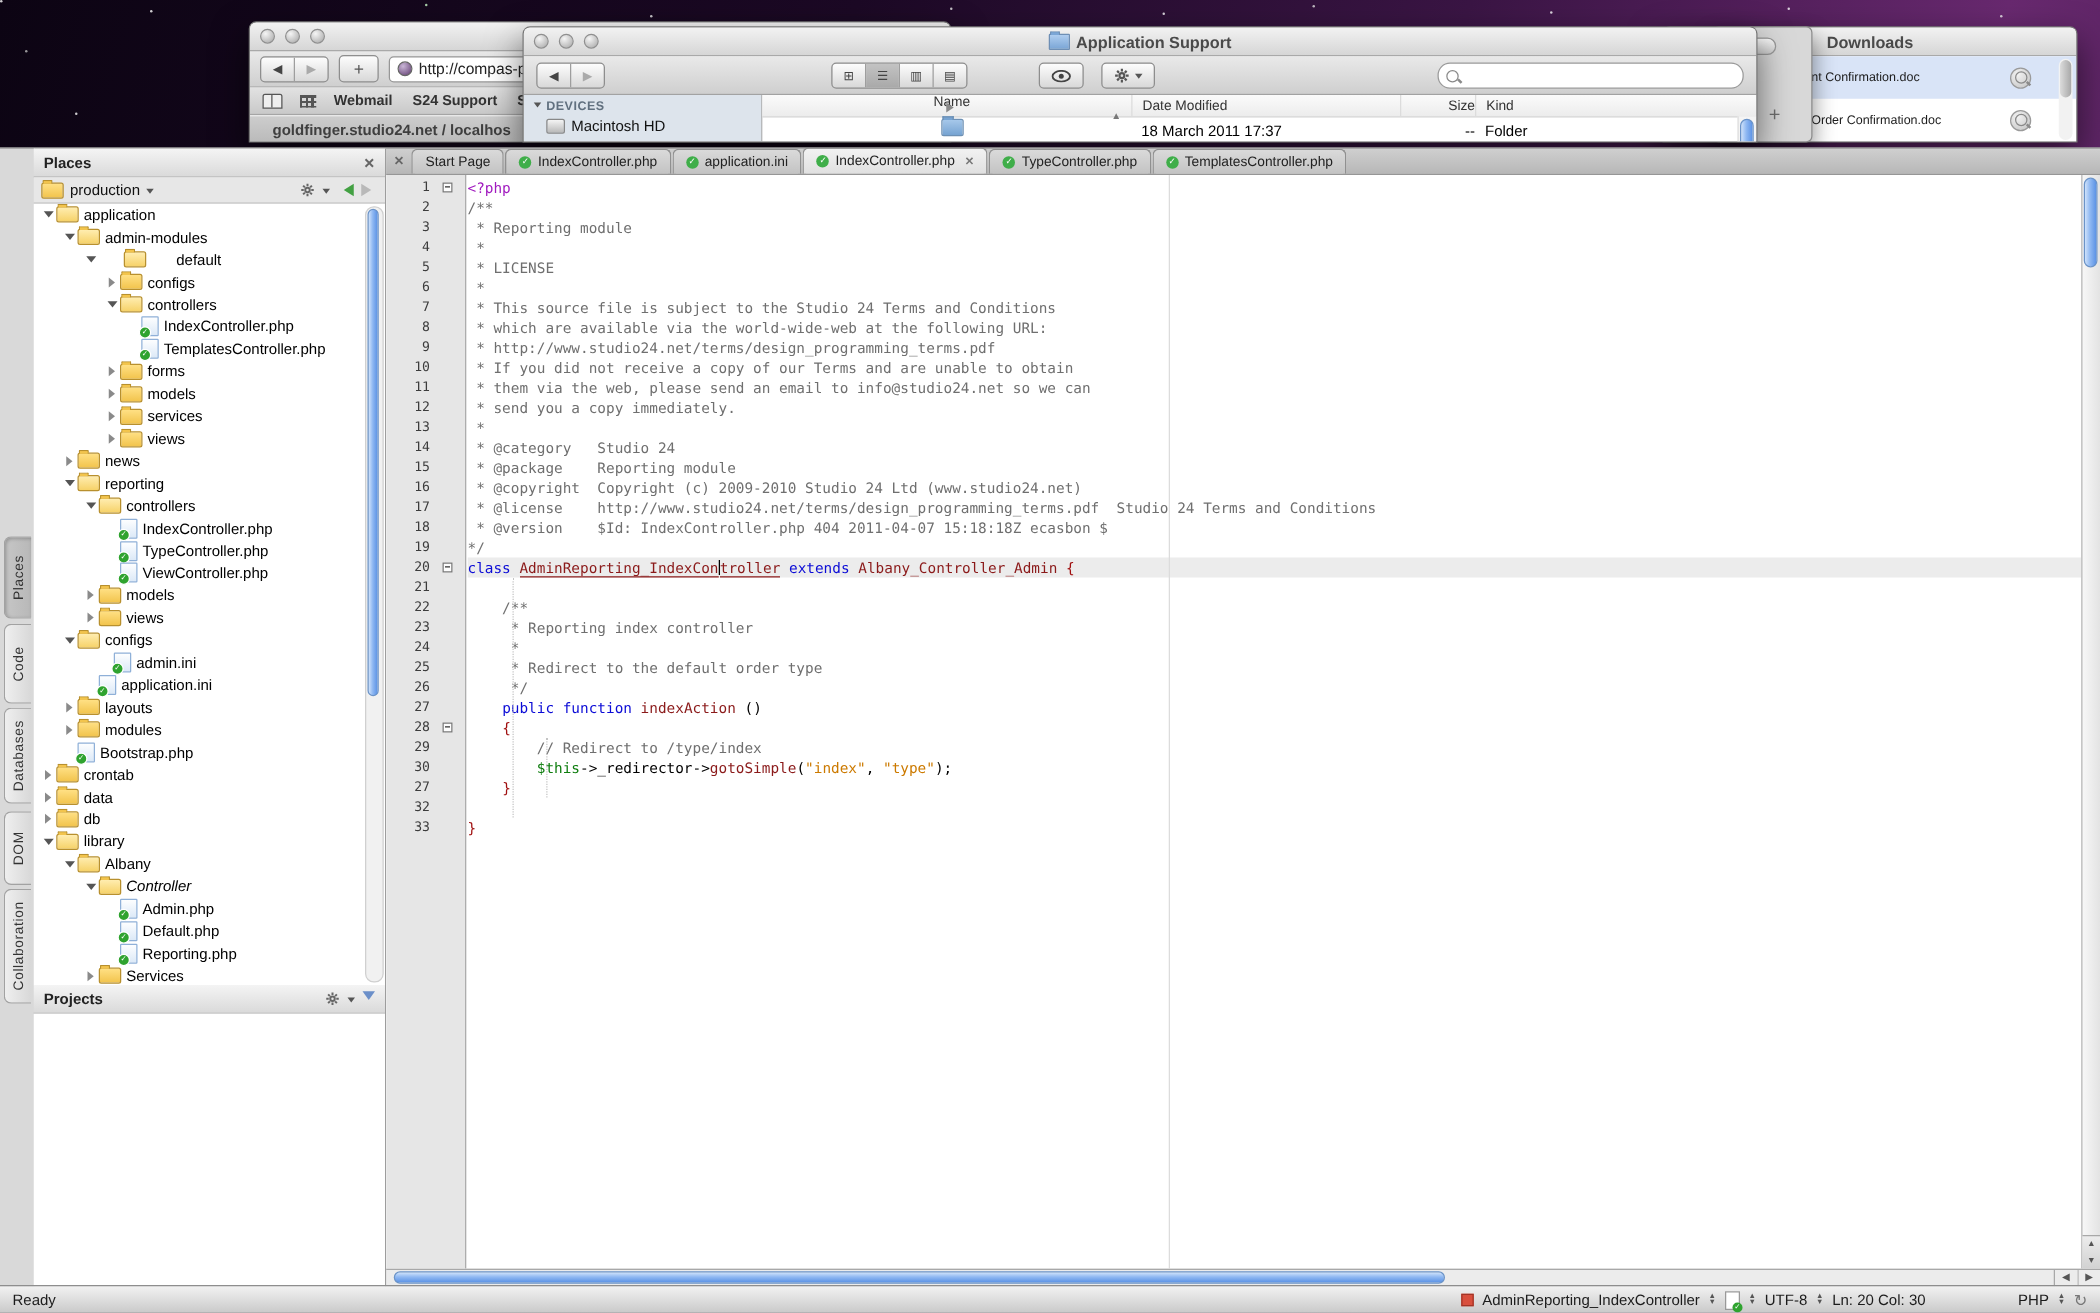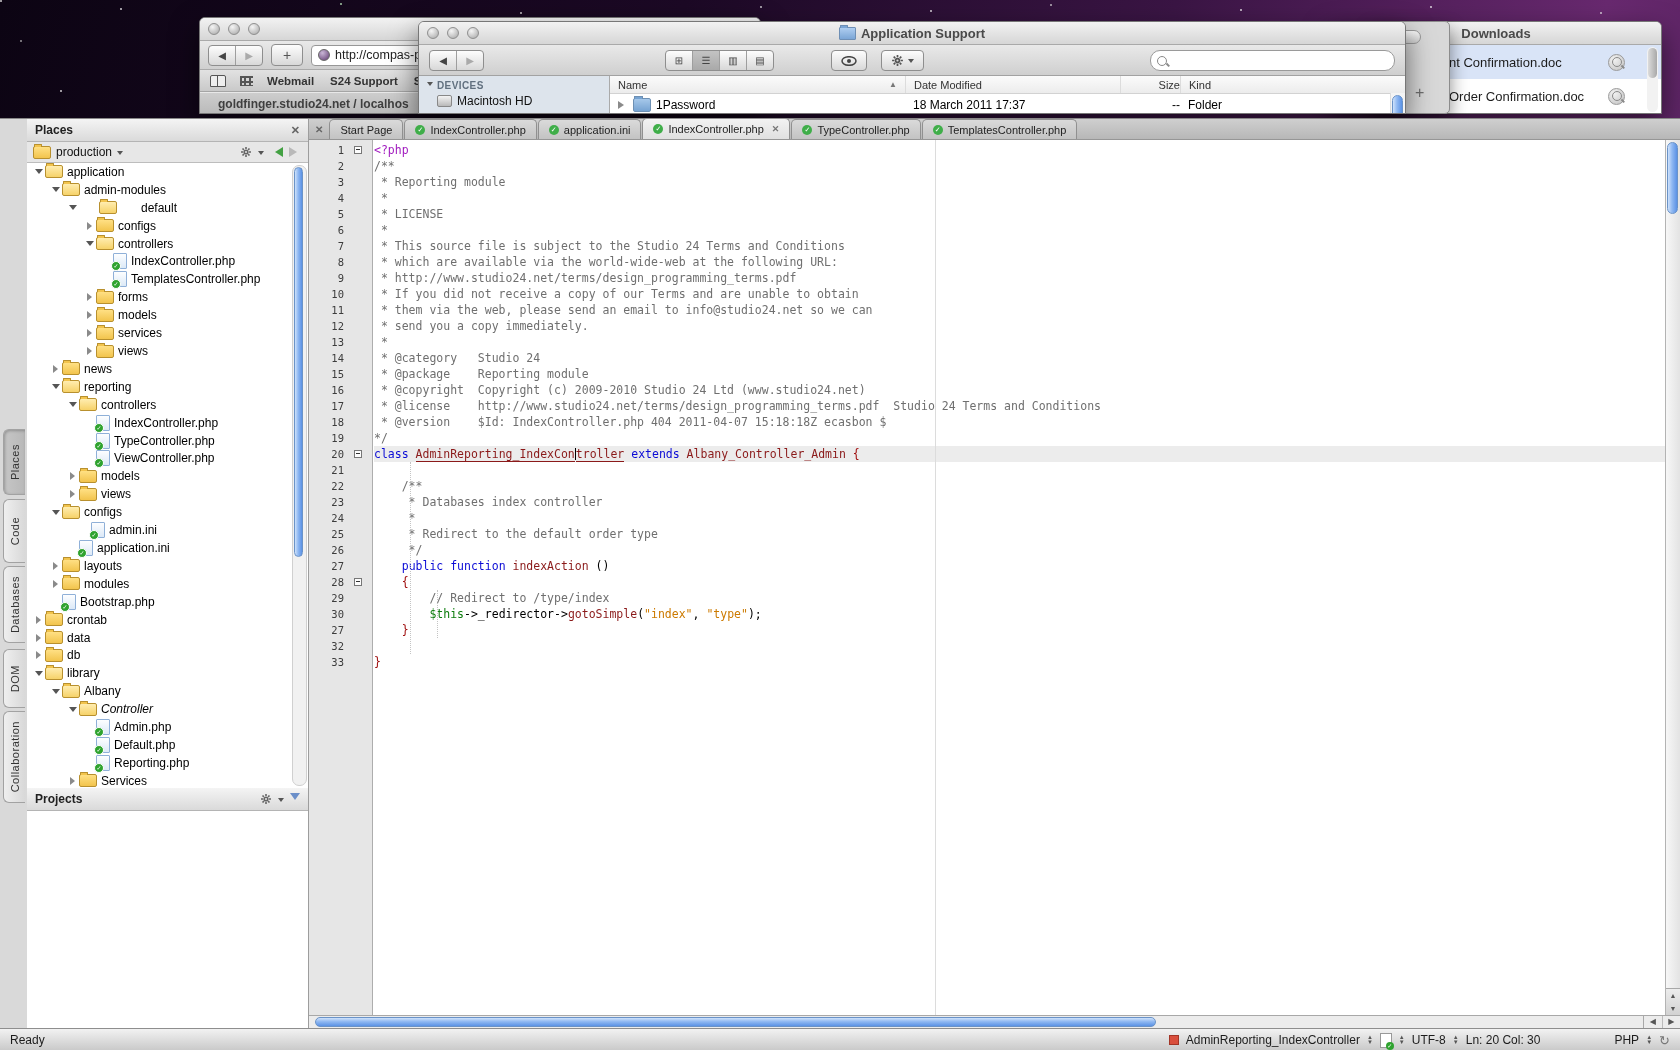--- a/index.html
+++ b/index.html
@@ -58,35 +58,35 @@
   .side-hd{color:#61707f;font-weight:bold;font-size:10px;letter-spacing:.4px;padding-left:8px;display:flex;align-items:center;gap:4px;}
   .side-item{display:flex;align-items:center;gap:5px;padding:3px 0 0 18px;font-size:12px;color:#111;}
   .hd-icon{width:13px;height:10px;background:linear-gradient(#f4f4f4,#b9b9b9);border:1px solid #888;border-radius:2px;}
   #f-list{flex:1;position:relative;background:#fff;}
   #f-cols{display:flex;height:17px;background:linear-gradient(#fbfbfb,#ececec);border-bottom:1px solid #d2d2d2;font-size:11px;color:#333;align-items:center;}
   #f-cols .cell{padding-left:8px;border-left:1px solid #dcdcdc;height:100%;display:flex;align-items:center;box-sizing:border-box;}
   #f-cols .cell:first-child{border-left:none;}
   .sortarrow{margin-left:auto;margin-right:8px;font-size:8px;color:#777;}
   .f-row{display:flex;height:21px;align-items:center;font-size:12px;color:#000;}
   .f-row .cell{padding-left:8px;display:flex;align-items:center;gap:5px;box-sizing:border-box;}
-  .c0{width:295px;} .c1{width:215px;} .c2{width:60px;justify-content:flex-end;} .c3{width:140px;}
+  .c0{width:295px;flex-direction:column;} .c1{width:215px;} .c2{width:60px;justify-content:flex-end;} .c3{width:140px;}
   .tw-right{width:0;height:0;border:4px solid transparent;border-left:6px solid #8a8a8a;}
   .blue-folder{width:16px;height:12px;background:linear-gradient(#a6c8ea,#76a3d2);border:1px solid #6d90b4;border-radius:2px;position:relative;}
   .blue-folder:before{content:"";position:absolute;top:-3px;left:0;width:7px;height:2px;background:#76a3d2;border:1px solid #6d90b4;border-bottom:none;}
   #f-scroll{position:absolute;right:0;top:17px;bottom:0;width:14px;background:#f4f4f4;border-left:1px solid #ddd;}
   #f-scroll .thumb{position:absolute;top:2px;left:1px;width:11px;height:26px;border-radius:6px;
     background:linear-gradient(90deg,#cfe2fb,#8fb8f2 45%,#5b92e5);border:1px solid #6a93c8;box-sizing:border-box;}
   
   #fragment{left:1370px;top:21px;width:78px;height:91px;z-index:3;background:#d8d8d8;border:1px solid #8c8c8c;border-radius:5px;box-shadow:0 8px 18px rgba(0,0,0,.45);}
   #fragment .pill{position:absolute;left:12px;top:8px;width:36px;height:12px;border-radius:7px;background:linear-gradient(#fafafa,#cfcfcf);border:1px solid #9a9a9a;}
   #fragment .plus{position:absolute;left:44px;top:62px;font-size:16px;color:#6e6e6e;}
   
   #downloads{left:1330px;top:21px;width:330px;height:91px;z-index:1;}
   #downloads .body{background:#fff;height:69px;position:relative;}
-  .dl-row{height:34px;display:flex;align-items:center;font-size:13px;color:#1c1c1c;padding-left:118px;position:relative;}
+  .dl-row{height:34px;display:flex;align-items:center;font-size:10px;color:#1c1c1c;padding-left:118px;position:relative;}
   .dl-row.sel{background:#d9e4f7;}
   .dl-mag{position:absolute;right:36px;width:17px;height:17px;border-radius:50%;
     background:radial-gradient(circle at 35% 30%,#f2f2f2,#c2c2c2);border:1px solid #9a9a9a;display:flex;align-items:center;justify-content:center;box-sizing:border-box;}
   #dl-scroll{position:absolute;right:3px;top:2px;bottom:2px;width:11px;background:#f2f2f2;border-radius:6px;}
   #dl-scroll .thumb{position:absolute;top:1px;left:1px;width:9px;height:30px;border-radius:5px;background:linear-gradient(90deg,#dcdcdc,#a8a8a8);}
   
   #ide{left:0;top:118px;width:1680px;height:932px;background:#d4d4d4;z-index:5;border-top:1px solid #888;}
   
   #rail{position:absolute;left:0;top:0;width:27px;bottom:22px;background:#d9d9d9;border-right:1px solid #a6a6a6;}
   .rtab{position:absolute;left:3px;width:21px;background:linear-gradient(90deg,#efefef,#d8d8d8);
@@ -763,21 +763,21 @@
             <div class="cl"><span class="cm"> *</span></div>
             <div class="cl"><span class="cm"> * @category   Studio 24</span></div>
             <div class="cl"><span class="cm"> * @package    Reporting module</span></div>
             <div class="cl"><span class="cm"> * @copyright  Copyright (c) 2009-2010 Studio 24 Ltd (www.studio24.net)</span></div>
             <div class="cl"><span class="cm"> * @license    http://www.studio24.net/terms/design_programming_terms.pdf  Studio 24 Terms and Conditions</span></div>
             <div class="cl"><span class="cm"> * @version    $Id: IndexController.php 404 2011-04-07 15:18:18Z ecasbon $</span></div>
             <div class="cl"><span class="cm">*/</span></div>
             <div class="cl cur"><span class="kw">class </span><span class="cls u">AdminReporting_IndexCon</span><span class="caret"></span><span class="cls u">troller</span><span> </span><span class="kw">extends</span><span> </span><span class="cls">Albany_Controller_Admin</span><span> </span><span class="br">{</span></div>
             <div class="cl"></div>
             <div class="cl"><span class="cm">    /**</span></div>
-            <div class="cl"><span class="cm">     * Databases index controller</span></div>
+            <div class="cl"><span class="cm">     * Reporting index controller</span></div>
             <div class="cl"><span class="cm">     *</span></div>
             <div class="cl"><span class="cm">     * Redirect to the default order type</span></div>
             <div class="cl"><span class="cm">     */</span></div>
             <div class="cl"><span>    </span><span class="kw">public function </span><span class="cls">indexAction</span><span> ()</span></div>
             <div class="cl"><span>    </span><span class="br">{</span></div>
             <div class="cl"><span>        </span><span class="cm">// Redirect to /type/index</span></div>
             <div class="cl"><span>        </span><span class="var">$this</span><span>-&gt;_redirector-&gt;</span><span class="cls">gotoSimple</span><span>(</span><span class="str">"index"</span><span>, </span><span class="str">"type"</span><span>);</span></div>
             <div class="cl"><span>    </span><span class="br">}</span></div>
             <div class="cl"></div>
             <div class="cl"><span class="br">}</span></div>

